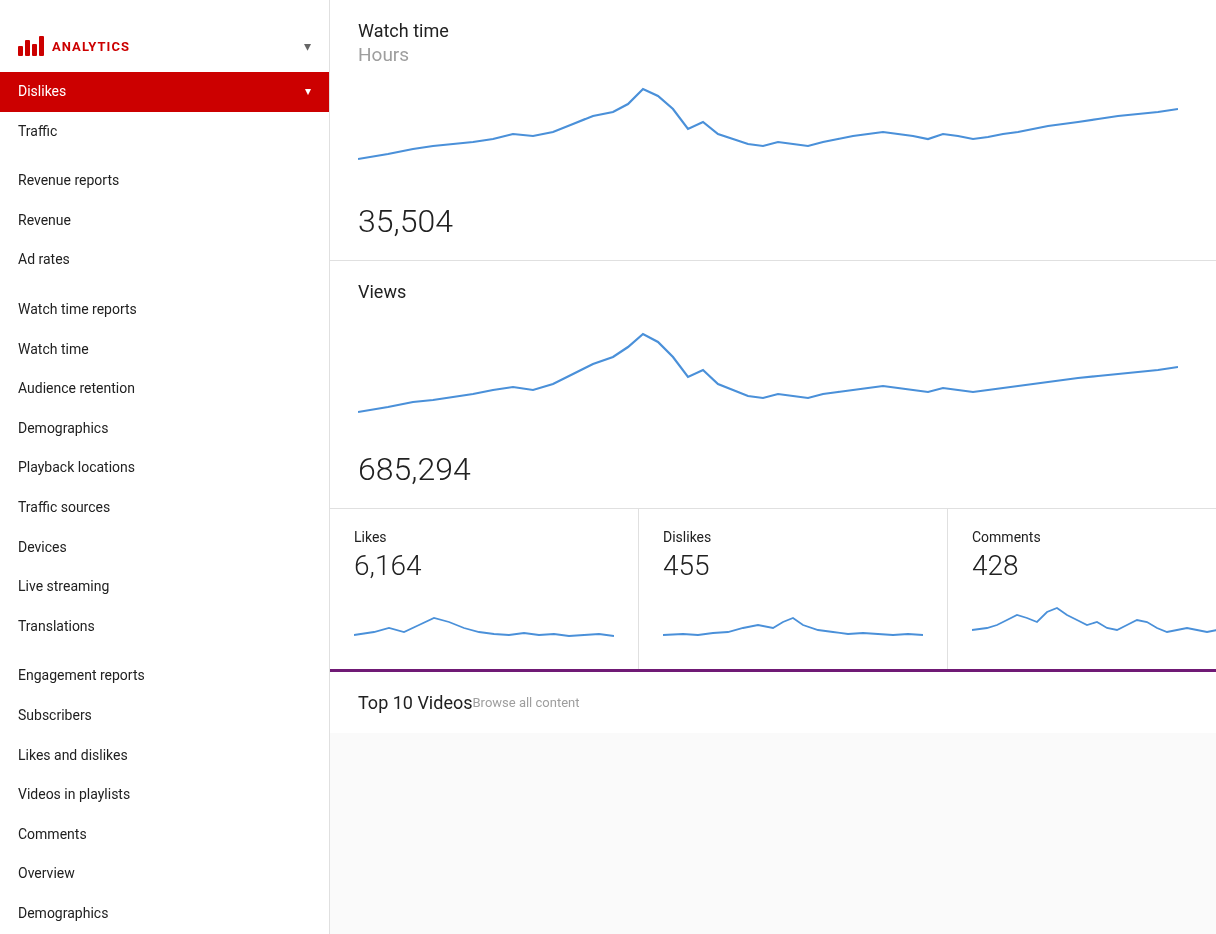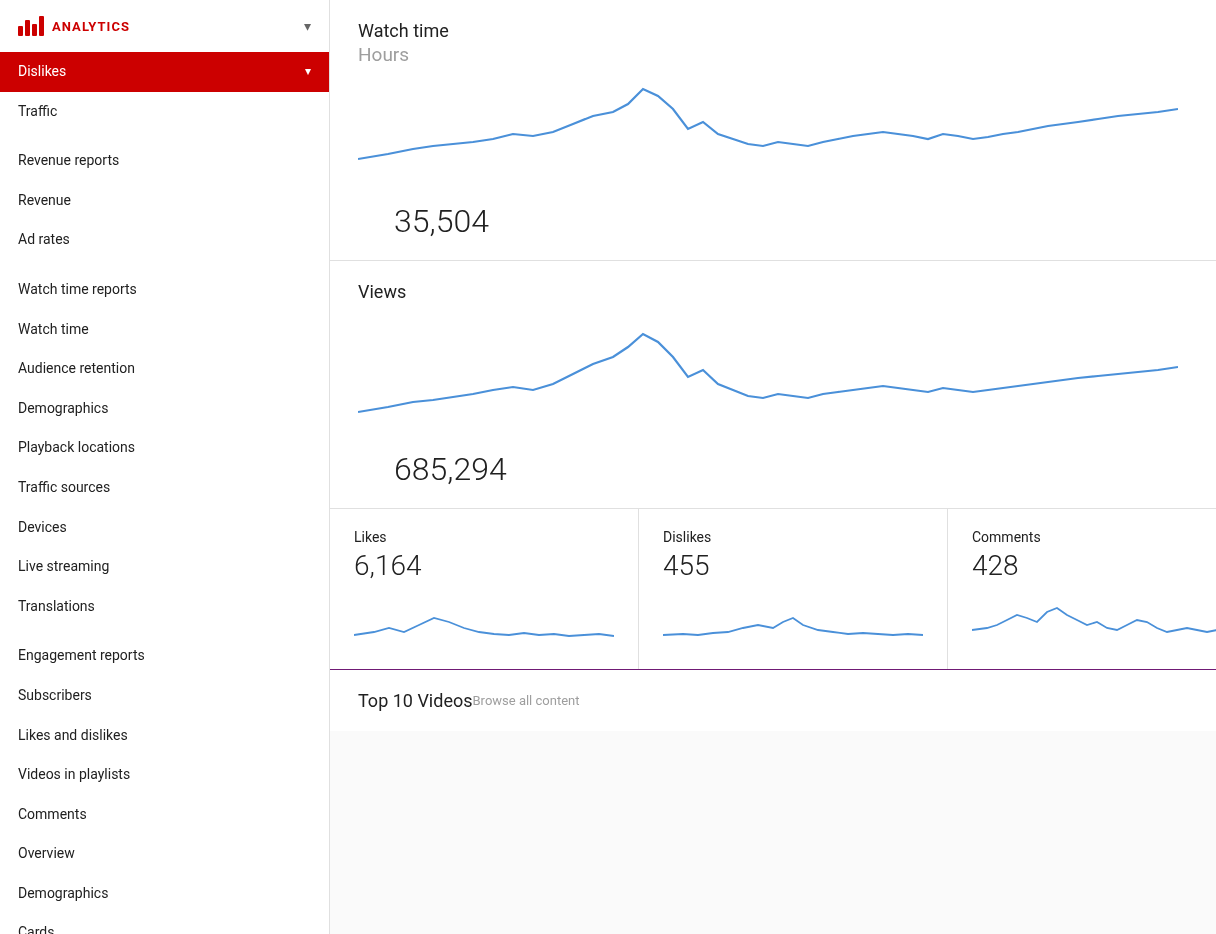--- a/index.html
+++ b/index.html
@@ -13,20 +13,21 @@
       border-right: 1px solid #e0e0e0;
       overflow-y: auto;
       padding-bottom: 20px;
     }
     .sidebar-header {
       display: flex;
       align-items: center;
       padding: 16px 18px;
       gap: 8px;
       cursor: pointer;
+      margin-top: 20px;
     }
     .analytics-icon {
       color: #c00;
       font-size: 20px;
       font-weight: bold;
       display: flex;
       align-items: flex-end;
       gap: 2px;
     }
     .analytics-icon .bar {
@@ -87,30 +88,29 @@
     .chart-subtitle {
       font-size: 19px;
       color: #9e9e9e;
       margin-bottom: 8px;
     }
     .chart-value {
       font-size: 32px;
       font-weight: 300;
       color: #212121;
       margin-top: 8px;
-      margin-left: 36px;
     }
 
     svg.chart-line { display: block; }
 
     
     .stats-row {
       display: flex;
       background: #fff;
-      border-bottom: 1px solid #701a75;
+      border-bottom: 3px solid #701a75;
     }
     .stat-card {
       flex: 1;
       padding: 20px 24px 16px;
       border-right: 1px solid #e0e0e0;
     }
     .stat-card:last-child { border-right: none; }
     .stat-label {
       font-size: 14px;
       color: #212121;

